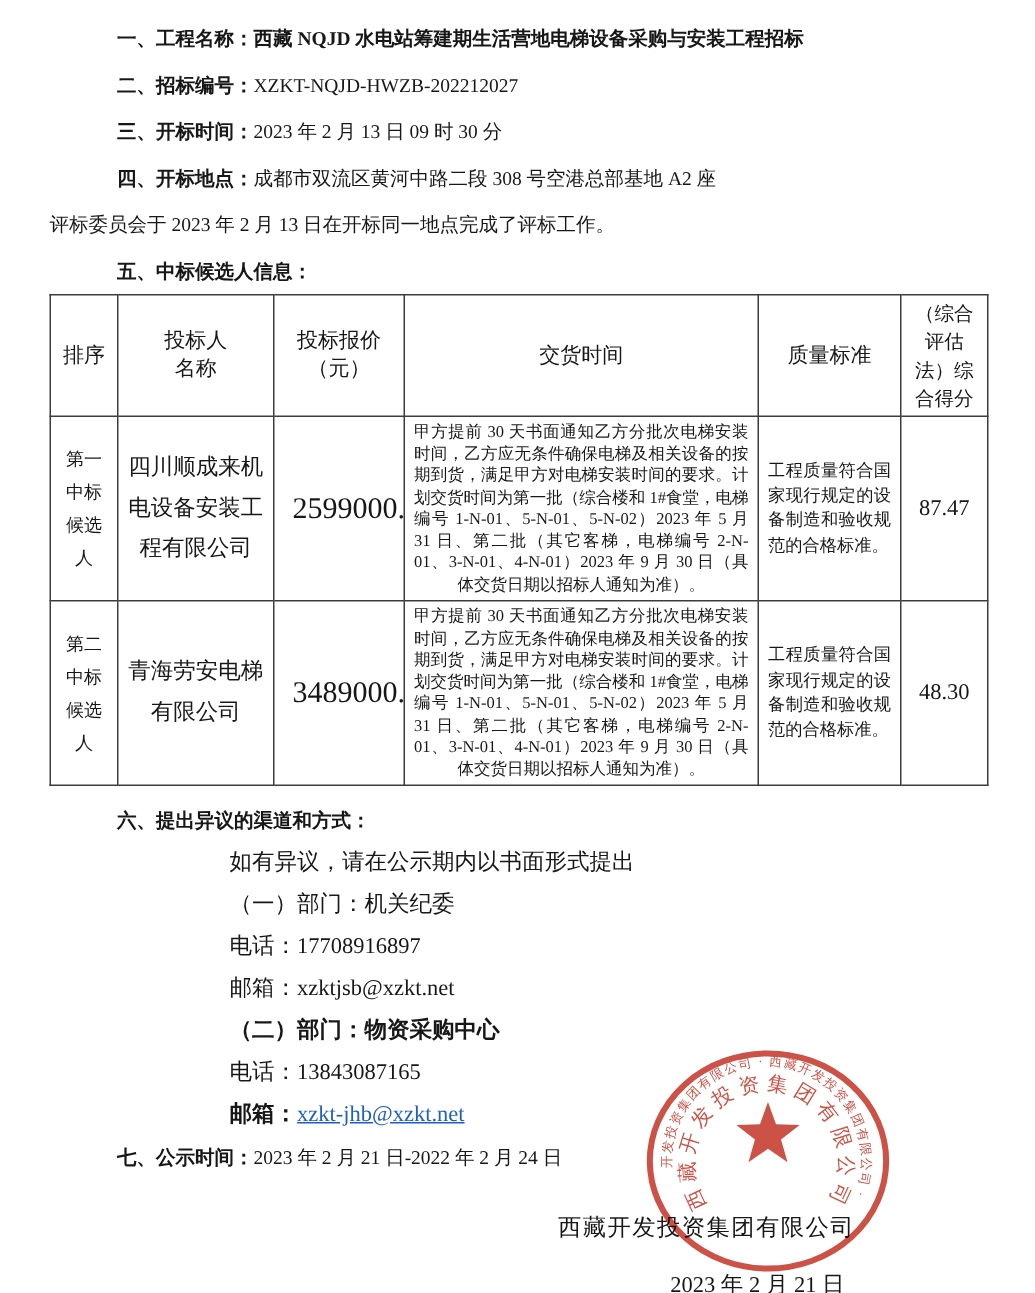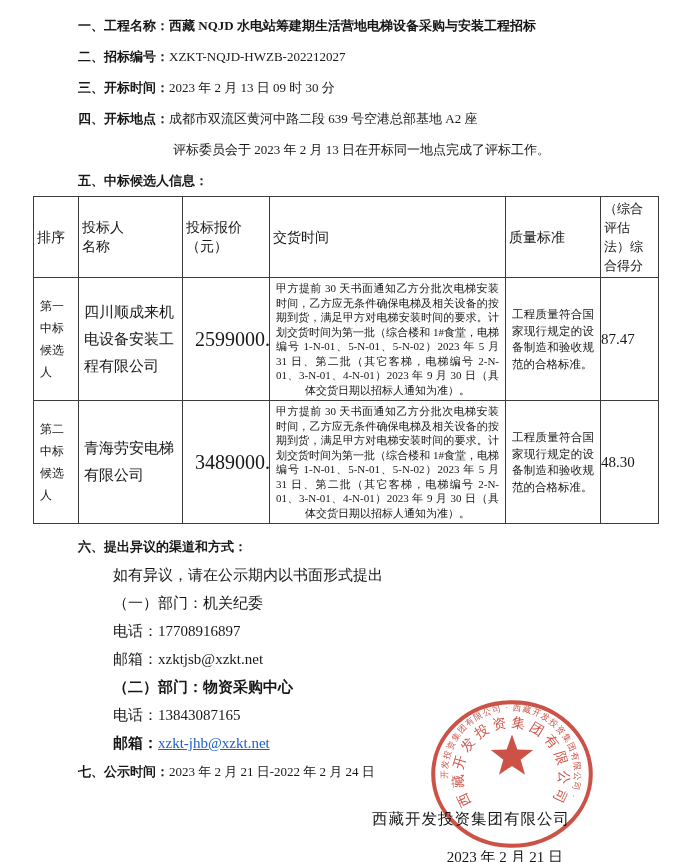--- a/index.html
+++ b/index.html
@@ -5,28 +5,28 @@
   * { margin:0; padding:0; box-sizing:border-box; }
   html,body { background:#ffffff; }
   .page {
     position:relative; width:690px; height:862px; background:#ffffff;
     font-family:"Liberation Serif","DejaVu Serif",serif; color:#171717;
     overflow:hidden;
   }
   .doc { position:absolute; left:33px; top:10px; width:625px; }
   .line { font-size:13px; line-height:31px; white-space:nowrap; }
   .item { margin-left:45px; }
-  .cont { margin-left:140px; }
+  .cont { }
   .b { font-weight:bold; }
-  .sub { margin-left:80px; font-size:15px; line-height:28px; white-space:nowrap; }
+  .sub { margin-left:120px; font-size:15px; line-height:28px; white-space:nowrap; }
   .sec-title { line-height:29px; margin-top:8px; }
   .seven { line-height:30px; }
 
   table { border-collapse:collapse; table-layout:fixed; width:625px; }
-  th,td { border:1px solid #3c3c3c; text-align:left; vertical-align:middle;
+  th,td { border:1px solid #3c3c3c; text-align:center; vertical-align:middle;
           font-weight:normal; overflow:hidden; }
   th { font-size:14px; line-height:19px; white-space:pre-line; height:60px; padding:2px 3px; }
   th.score-h { font-size:13px; }
   td.rank { font-size:12px; line-height:22px; padding:4px 6px; }
   td.bidder { font-size:15px; line-height:27px; padding:2px 5px; }
   td.price { font-size:20px; padding:2px 12px; }
   td.delivery { font-size:11px; line-height:14.5px; text-align:justify;
                 text-align-last:center; padding:3px 6px; }
   td.quality { font-size:11.5px; line-height:16.5px; text-align:justify;
                text-align-last:left; padding:2px 6px; }
@@ -50,21 +50,21 @@
     <div class="line item">
       <span class="b">一、</span><span class="b">工程名称：</span><span class="b">西藏 NQJD 水电站筹建期生活营地电梯设备采购与安装工程招标</span>
     </div>
     <div class="line item">
       <span class="b">二、</span><span class="b">招标编号：</span><span>XZKT-NQJD-HWZB-202212027</span>
     </div>
     <div class="line item">
       <span class="b">三、</span><span class="b">开标时间：</span><span>2023 年 2 月 13 日 09 时 30 分</span>
     </div>
     <div class="line item">
-      <span class="b">四、</span><span class="b">开标地点：</span><span>成都市双流区黄河中路二段 639 号空港总部基地 A2 座</span>
+      <span class="b">四、</span><span class="b">开标地点：</span><span>成都市双流区黄河中路二段 308 号空港总部基地 A2 座</span>
     </div>
     <div class="line cont">评标委员会于 2023 年 2 月 13 日在开标同一地点完成了评标工作。</div>
     <div class="line item">
       <span class="b">五、</span><span class="b">中标候选人信息：</span>
     </div>
 
     <table>
       <colgroup>
         <col style="width:45px">
           <col style="width:104px">

